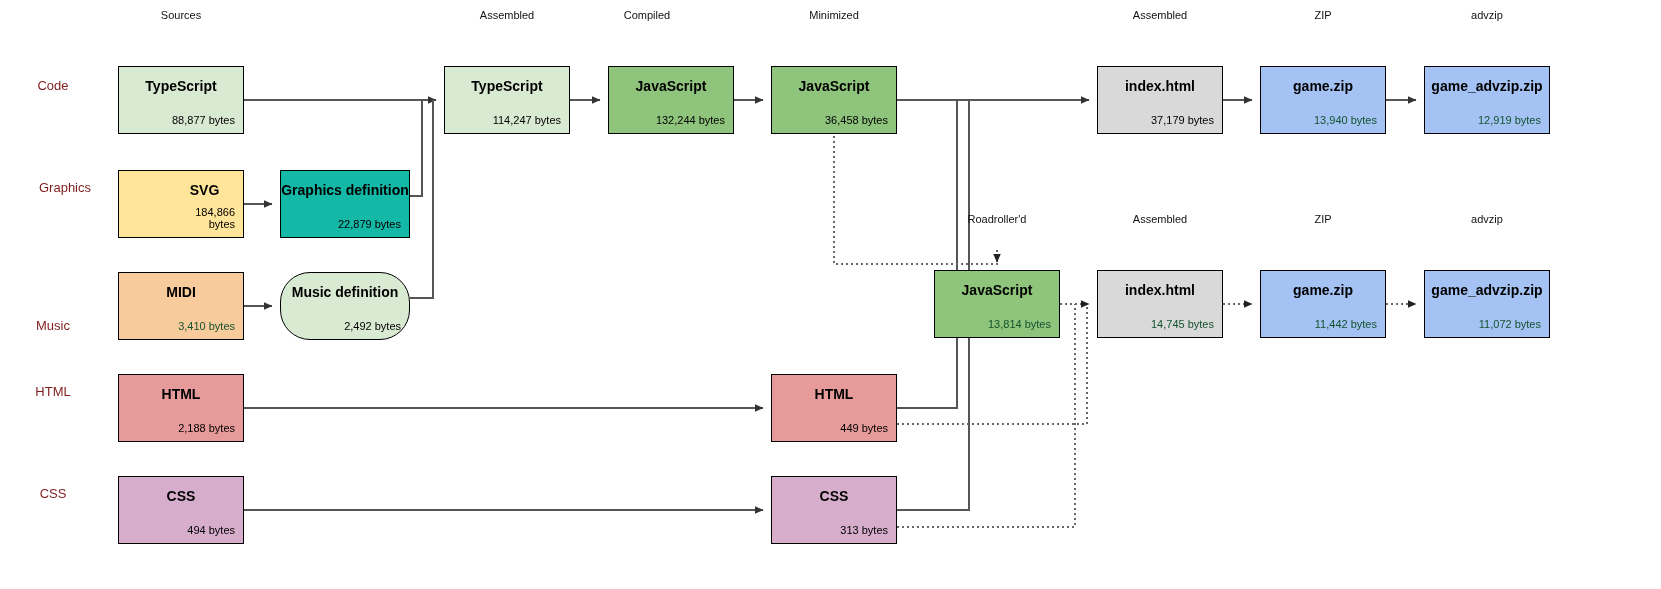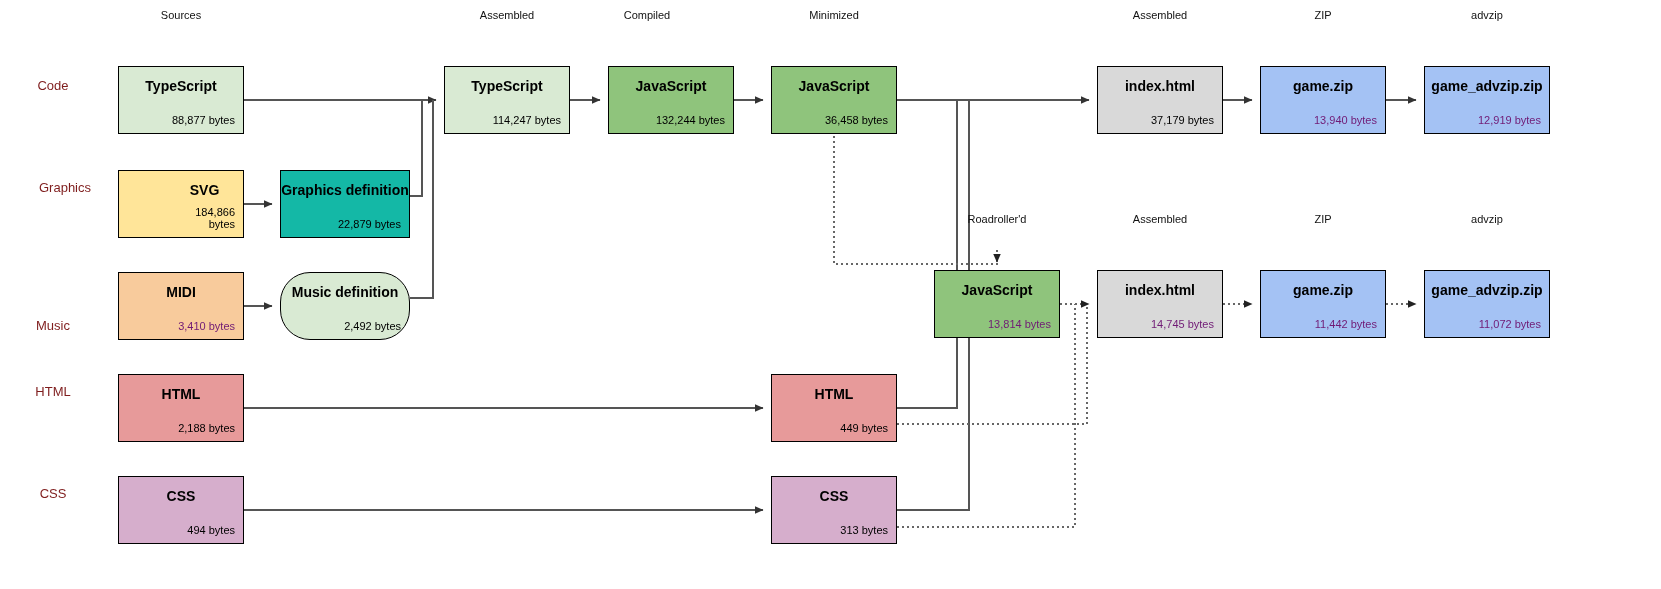--- a/index.html
+++ b/index.html
@@ -3,21 +3,21 @@
 <meta charset="utf-8">
 <style>
   html,body{margin:0;padding:0;background:#ffffff;}
   body{font-family:"Liberation Sans",sans-serif;}
   #stage{position:relative;width:1661px;height:589px;overflow:hidden;background:#fff;}
   .col-header{position:absolute;font-size:11px;color:#111;text-align:center;white-space:nowrap;transform:translateX(-50%);}
   .row-label{position:absolute;font-size:13px;color:#7f1d1d;text-align:right;white-space:nowrap;transform:translate(-50%,-50%);}
   .node{position:absolute;box-sizing:border-box;border:1px solid #000;display:flex;flex-direction:column;justify-content:space-between;}
   .node .title{font-size:14px;font-weight:bold;color:#000;text-align:center;margin-top:12px;line-height:1.1;}
   .node .bytes{font-size:11px;color:#000;text-align:right;margin:0 8px 7px 0;line-height:1.1;}
-  .node .bytes.blue{color:#701a75;}
+  .node .bytes.blue{color:#14532d;}
   svg.wires{position:absolute;left:0;top:0;width:1661px;height:589px;pointer-events:none;}
   .solid{stroke:#555555;stroke-width:2;fill:none;}
   .dotted{stroke:#666666;stroke-width:2;fill:none;stroke-dasharray:2 3;stroke-linecap:butt;}
 </style>
 </head>
 <body>
 
 <div id="stage">
 
   <svg class="wires" viewBox="0 0 1661 589">

